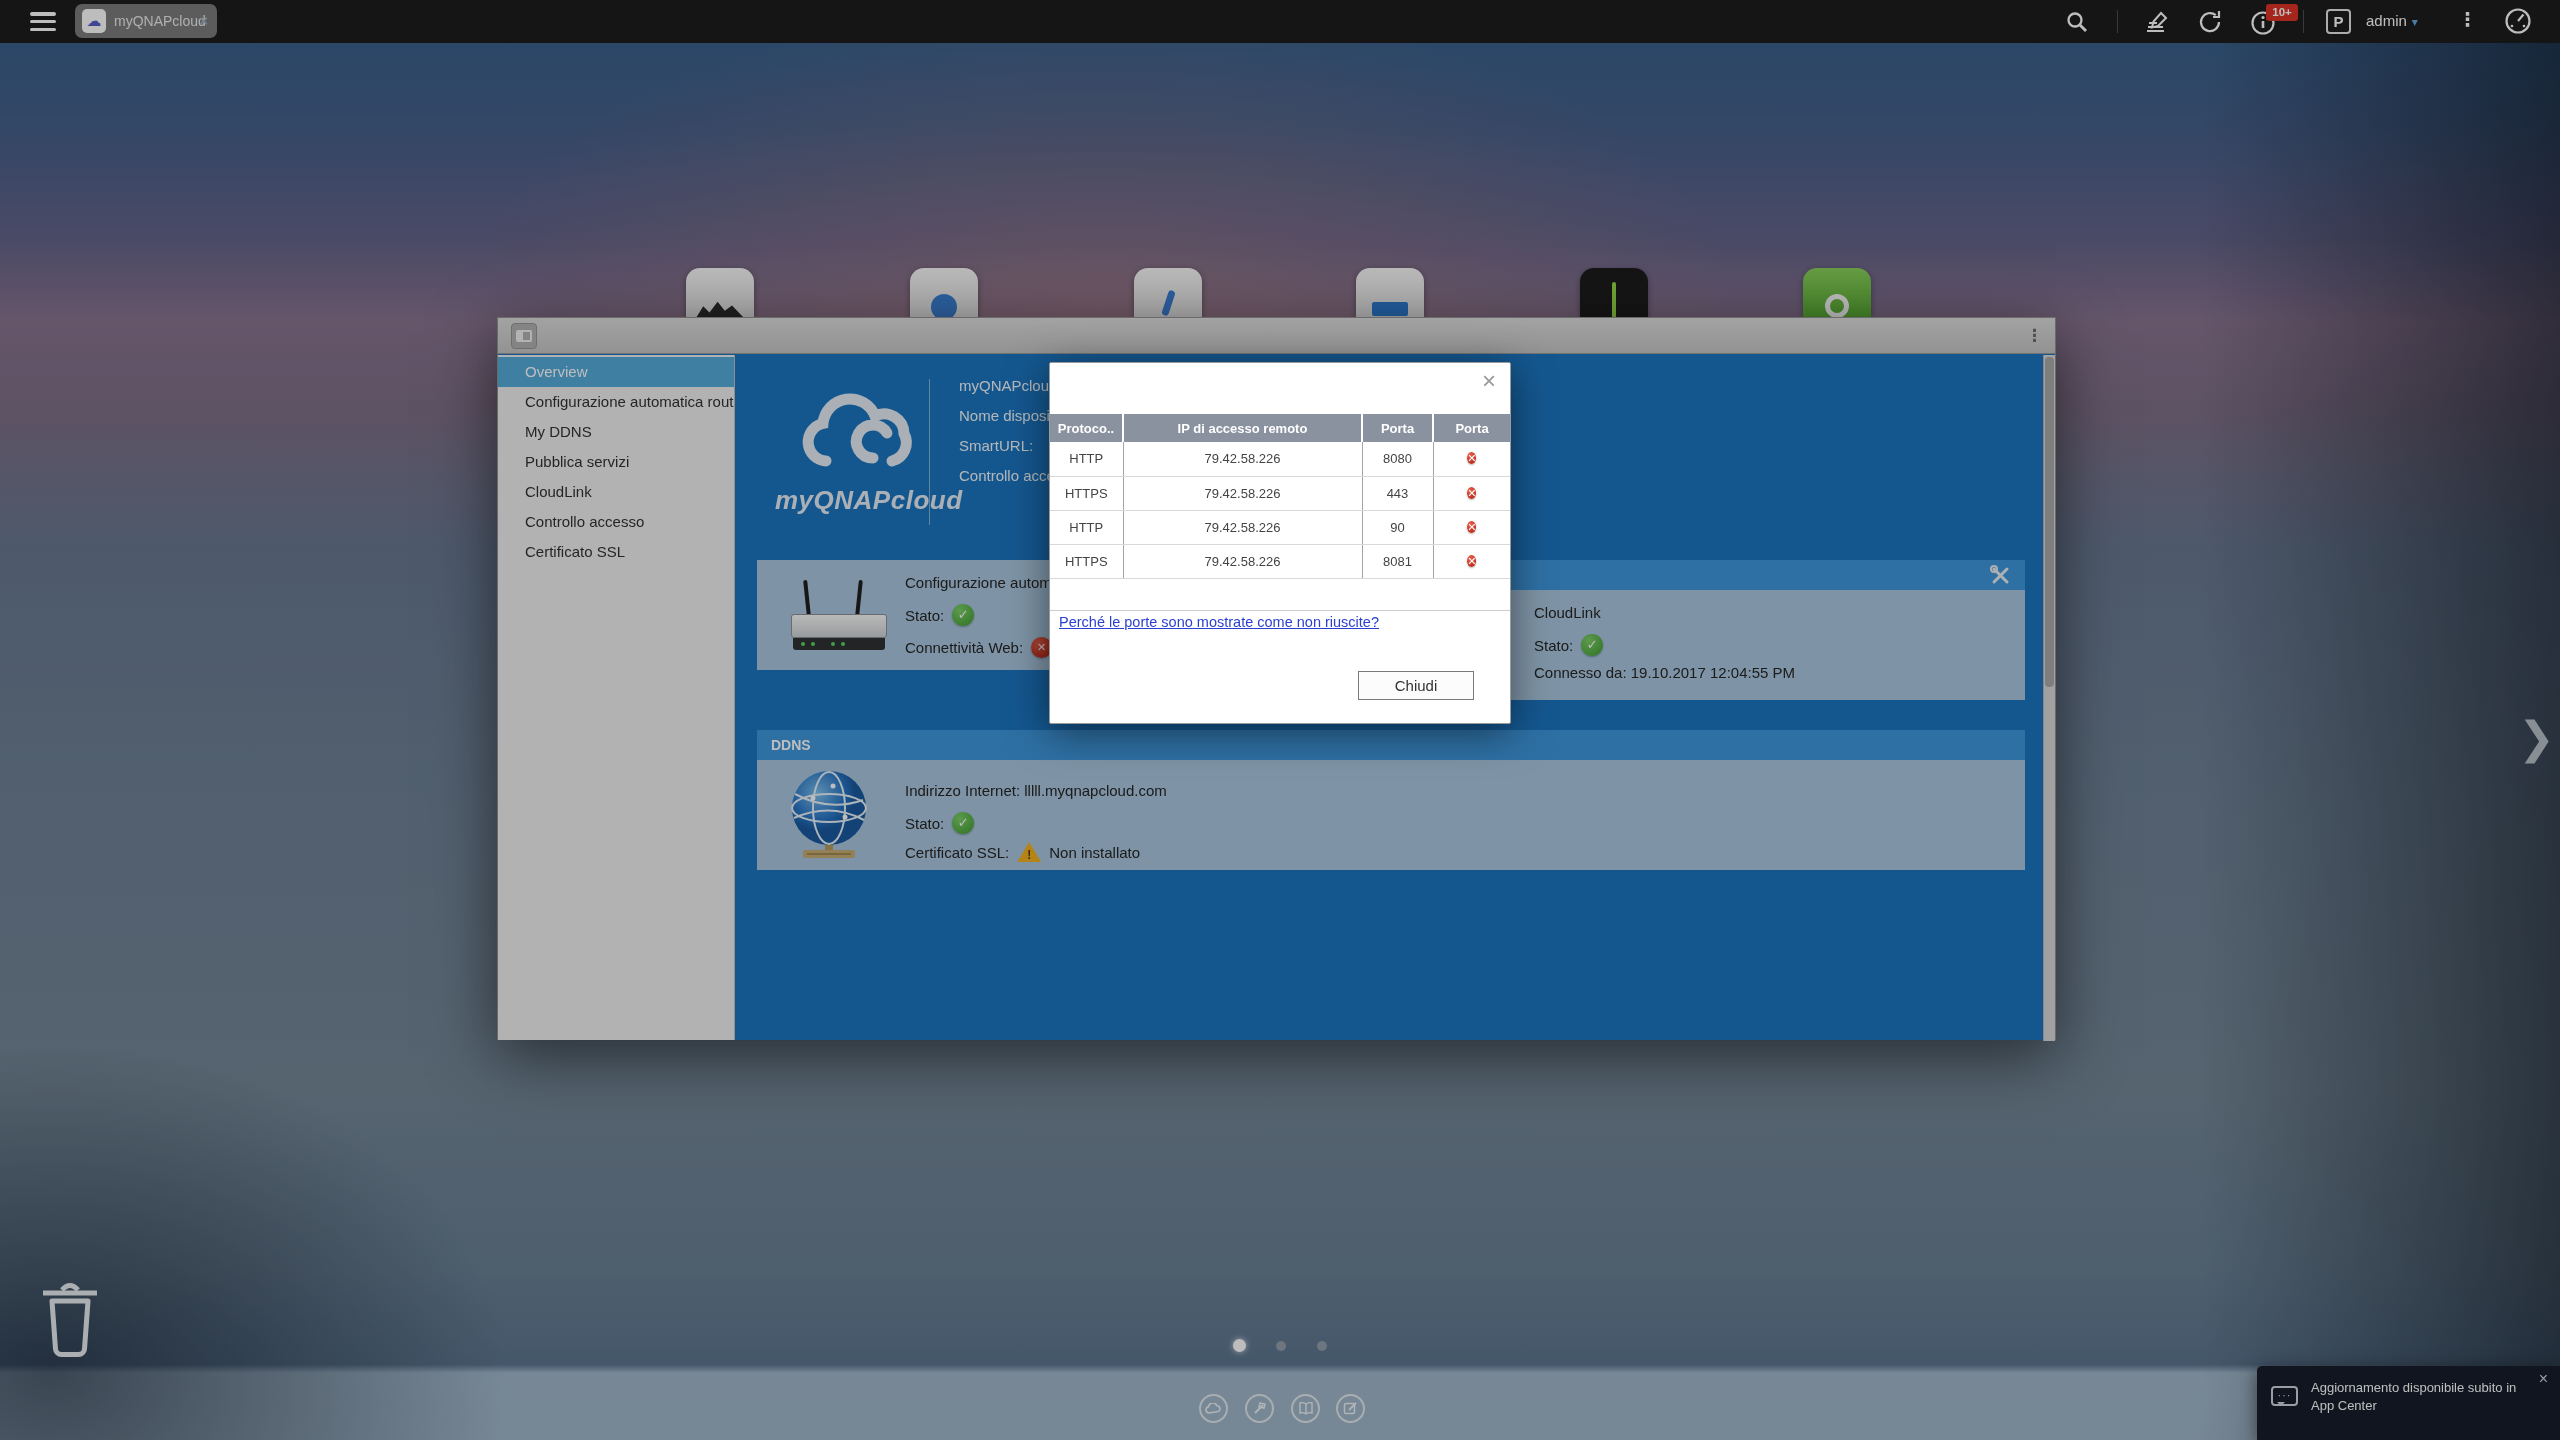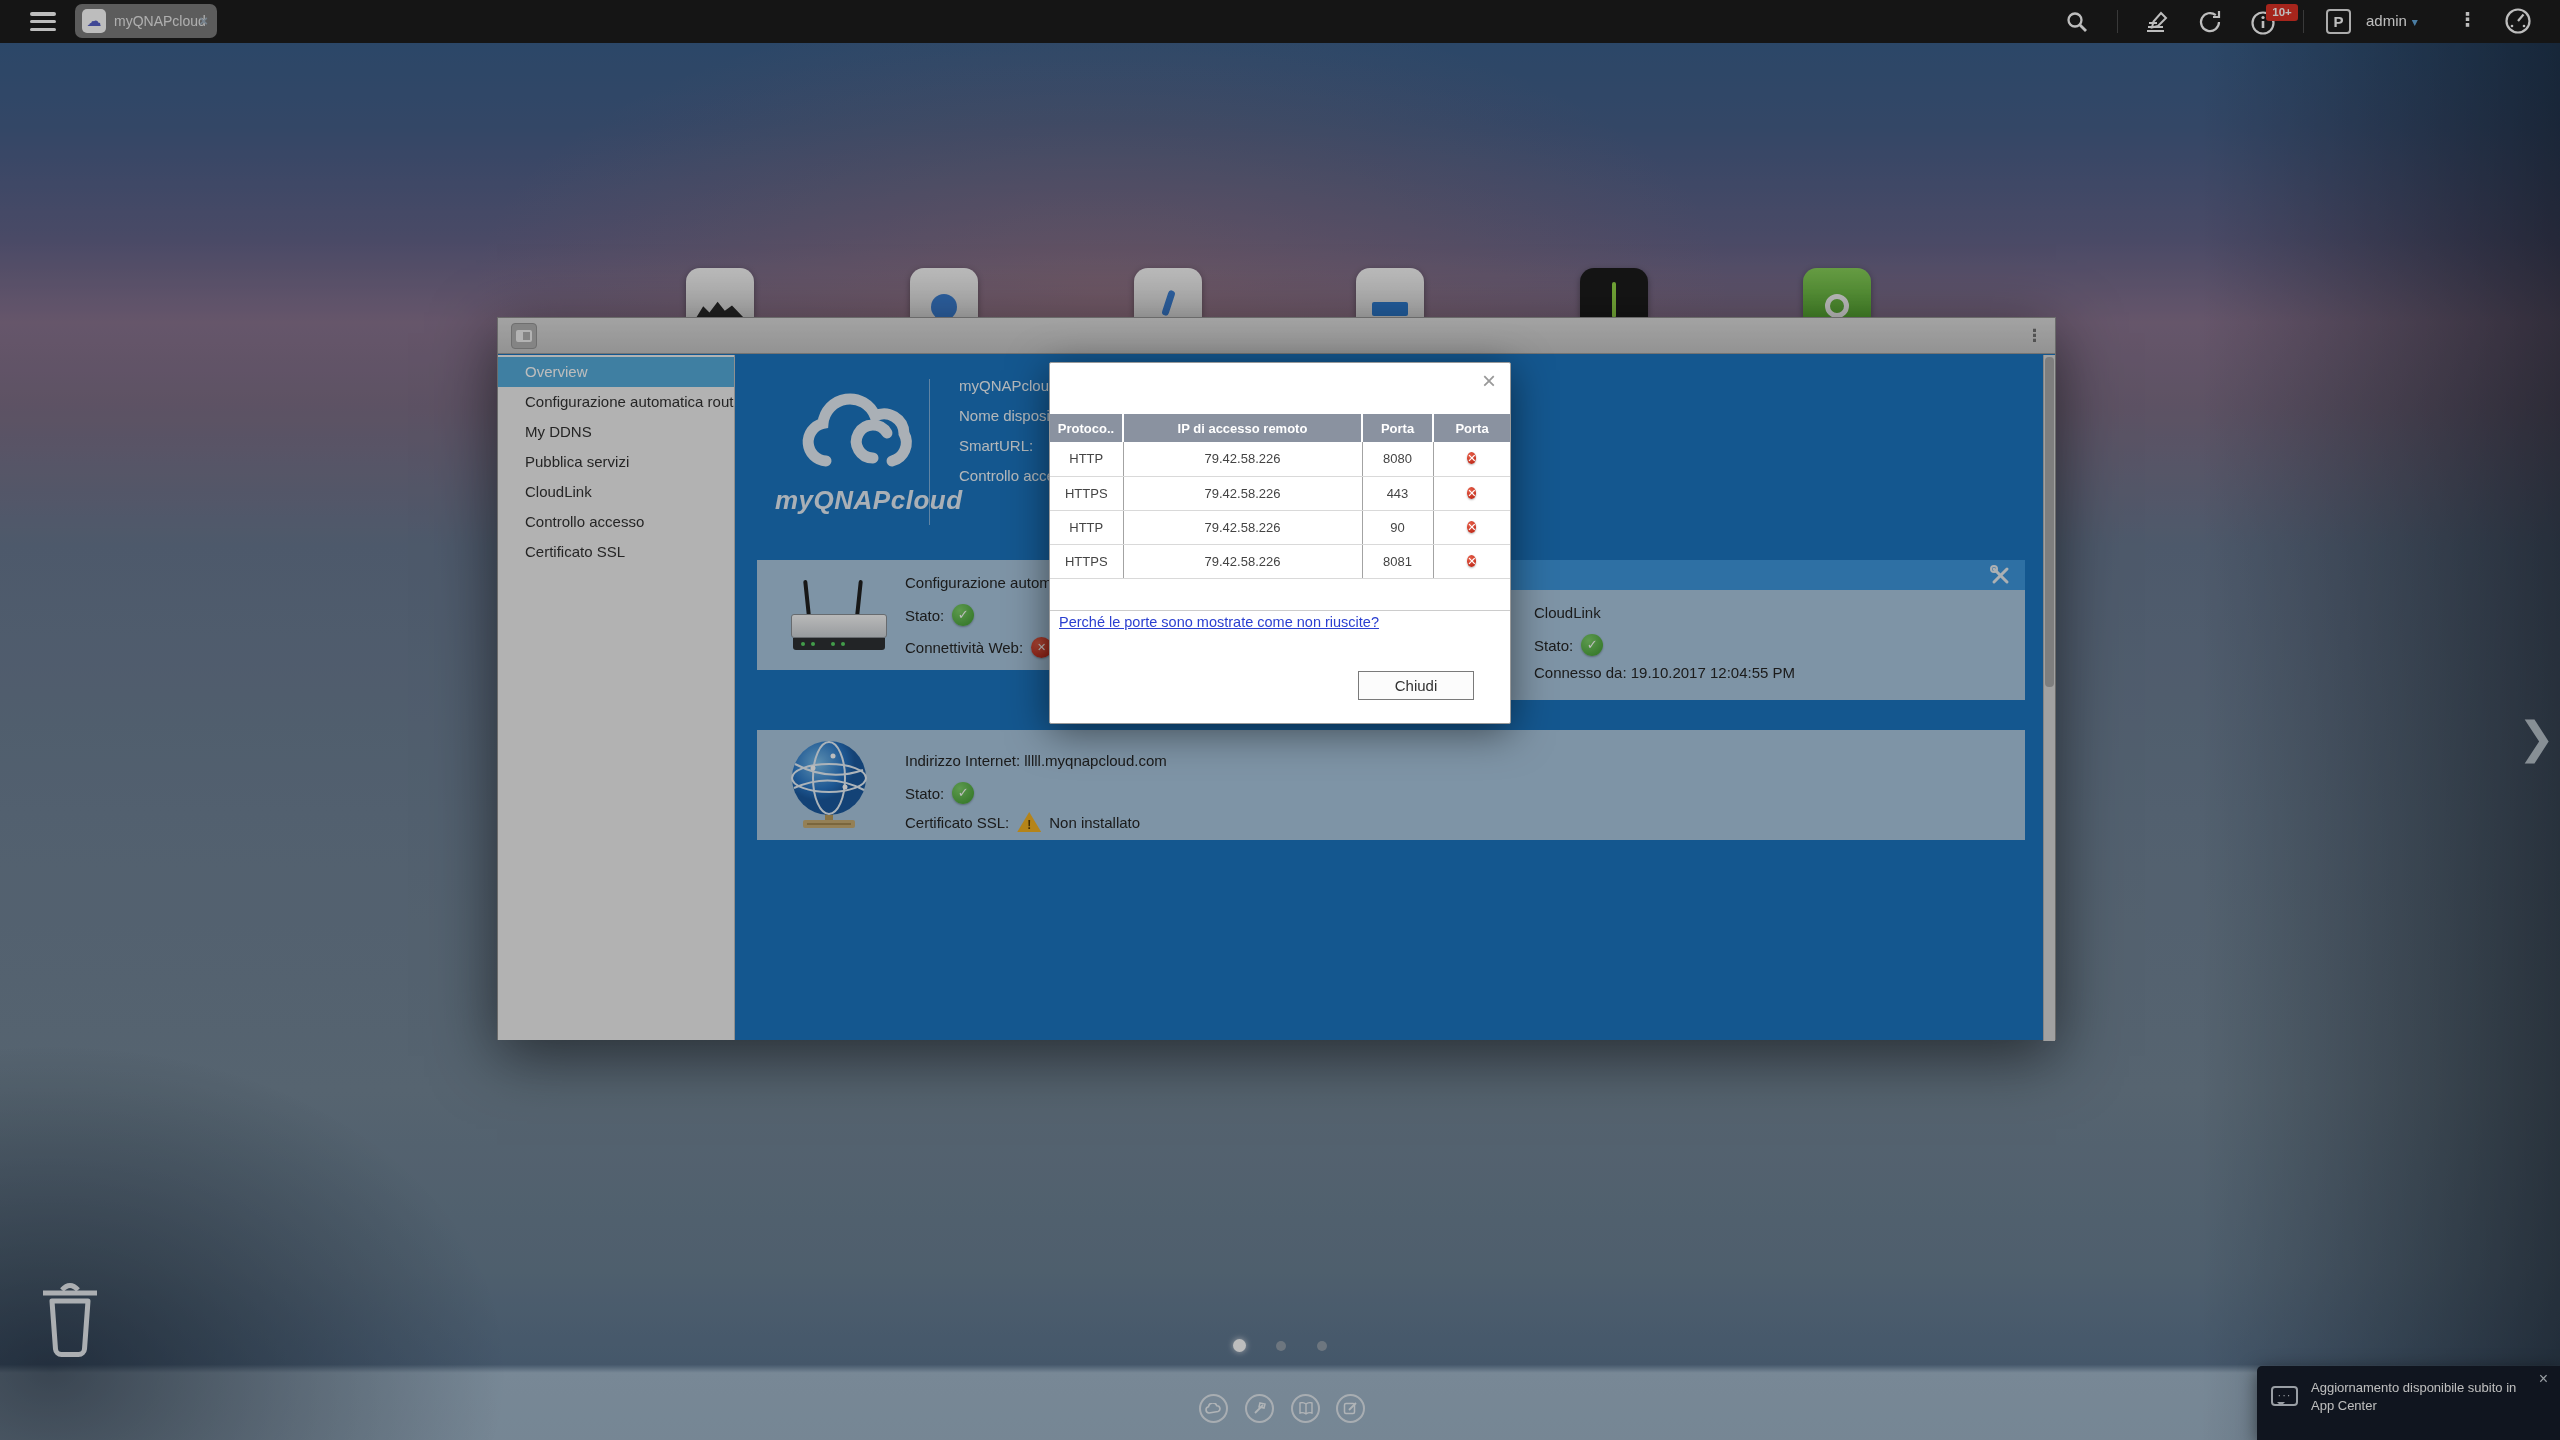--- a/index.html
+++ b/index.html
@@ -348,20 +348,21 @@
           <div class="pline" style="left:252px;top:14px">CloudLink</div>
           <div class="pline" style="left:252px;top:44px">
             <span>Stato:</span>
             <span class="ok-badge">✓</span>
           </div>
           <div class="pline" style="left:252px;top:74px">Connesso da: 19.10.2017 12:04:55 PM</div>
         </div>
       </div>
 
       <div class="panel" style="left:22px;top:375px;width:1268px">
+        <div class="panel-header">DDNS</div>
         <div class="panel-body">
           <div class="abs" style="left:28px;top:8px">
             <svg width="88" height="96" viewBox="0 0 88 96">
               <defs>
                 <radialGradient id="gg" cx="35%" cy="30%">
                     <stop offset="0%" stop-color="#7cc0ee"></stop>
                     <stop offset="70%" stop-color="#2a78c8"></stop>
                     <stop offset="100%" stop-color="#1a5aa0"></stop>
                   </radialGradient>
               </defs>

